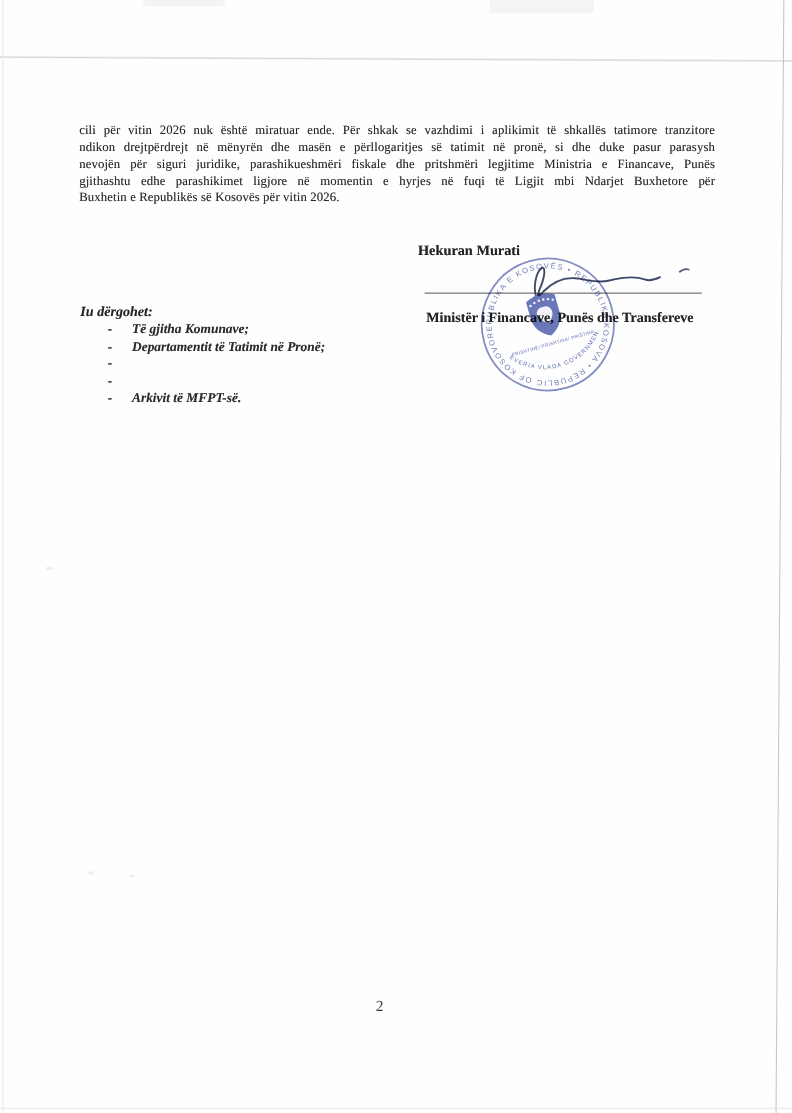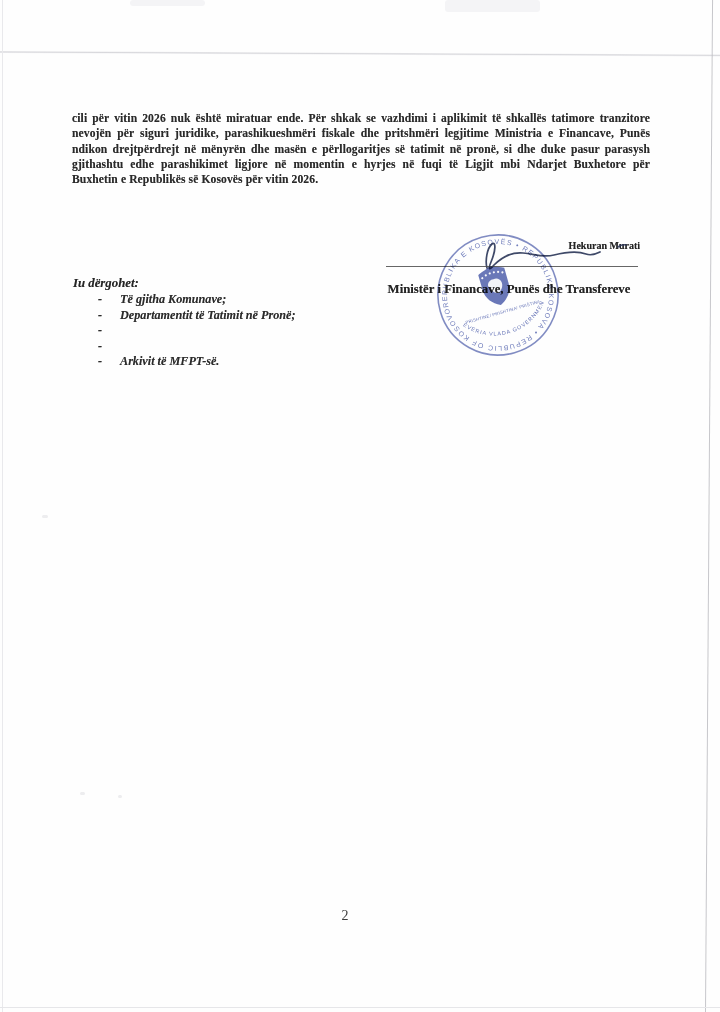--- a/index.html
+++ b/index.html
@@ -15,31 +15,31 @@
   .edge-right{position:absolute;left:705px;top:0;width:1.4px;height:1012px;background:#bdbdc2;transform:rotate(.4deg);transform-origin:bottom center;opacity:.85;}
   .edge-left{position:absolute;left:2px;top:0;width:1px;height:1012px;background:#e9e9ec;}
   .edge-bottom{position:absolute;left:0;top:1007px;width:720px;height:1px;background:#e6e6e9;}
   .crease{position:absolute;left:0;top:51px;width:722px;height:1.8px;background:linear-gradient(to bottom,#ececee,#d8d8dc,#f2f2f4);transform:rotate(.27deg);transform-origin:left center;}
   .smudge{position:absolute;background:#f4f4f6;border-radius:3px;}
   .speck{position:absolute;background:#ededef;border-radius:2px;}
 
   
   .paragraph{
     position:absolute;left:72px;top:111px;width:578px;
-    font-size:11.6px;font-weight:700;line-height:15.3px;
+    font-size:11.6px;font-weight:400;line-height:15.3px;
     letter-spacing:.1px;color:#2a2a2a;
     text-shadow:0 0 .5px rgba(40,40,40,.45);
   }
   .par-line{text-align:justify;text-align-last:justify;}
   .par-line.last{text-align-last:left;}
 
   
   .sig-name{
-    position:absolute;left:380px;top:240px;width:260px;
-    text-align:right;font-size:10px;font-weight:700;color:#242424;
+    position:absolute;left:380px;top:220px;width:260px;
+    text-align:left;font-size:13px;font-weight:700;color:#242424;
     text-shadow:0 0 .5px rgba(30,30,30,.5);white-space:nowrap;
   }
   .sig-rule{position:absolute;left:386px;top:266px;width:252px;height:1.2px;background:#4b4b4b;opacity:.85;}
   .sig-title{
     position:absolute;left:377px;top:282px;width:264px;
     text-align:center;font-size:12.8px;font-weight:700;color:#242424;
     text-shadow:0 0 .5px rgba(30,30,30,.5);white-space:nowrap;
   }
   .sig-stroke-svg{position:absolute;left:440px;top:234px;width:210px;height:46px;}
 
@@ -78,22 +78,22 @@
   <div class="crease"></div>
   <div class="edge-right"></div>
   <div class="edge-left"></div>
   <div class="edge-bottom"></div>
   <div class="speck" style="left:42px;top:515px;width:6px;height:3px;"></div>
   <div class="speck" style="left:80px;top:792px;width:5px;height:3px;"></div>
   <div class="speck" style="left:118px;top:795px;width:4px;height:3px;"></div>
 
   <div class="paragraph">
     <div class="par-line">cili për vitin 2026 nuk është miratuar ende. Për shkak se vazhdimi i aplikimit të shkallës tatimore tranzitore</div>
+    <div class="par-line">ndikon drejtpërdrejt në mënyrën dhe masën e përllogaritjes së tatimit në pronë, si dhe duke pasur parasysh</div>
     <div class="par-line">nevojën për siguri juridike, parashikueshmëri fiskale dhe pritshmëri legjitime Ministria e Financave, Punës</div>
-    <div class="par-line">ndikon drejtpërdrejt në mënyrën dhe masën e përllogaritjes së tatimit në pronë, si dhe duke pasur parasysh</div>
     <div class="par-line">gjithashtu edhe parashikimet ligjore në momentin e hyrjes në fuqi të Ligjit mbi Ndarjet Buxhetore për</div>
     <div class="par-line last">Buxhetin e Republikës së Kosovës për vitin 2026.</div>
   </div>
 
   <div class="sig-name">Hekuran Murati</div>
 
   <svg class="sig-stroke-svg" viewBox="0 0 210 46">
     <path d="M 47 34 C 45 27, 47 14, 52 10 C 56 7, 56 16, 51 28 C 48 35, 49 37, 54 31
              C 62 23, 72 18, 83 19 C 95 20, 102 24, 114 21 C 126 18, 138 17, 146 20
              C 151 22, 156 20, 160 18" fill="none" stroke="#2a3558" stroke-width="1.7" stroke-linecap="round" opacity="0.9"></path>

